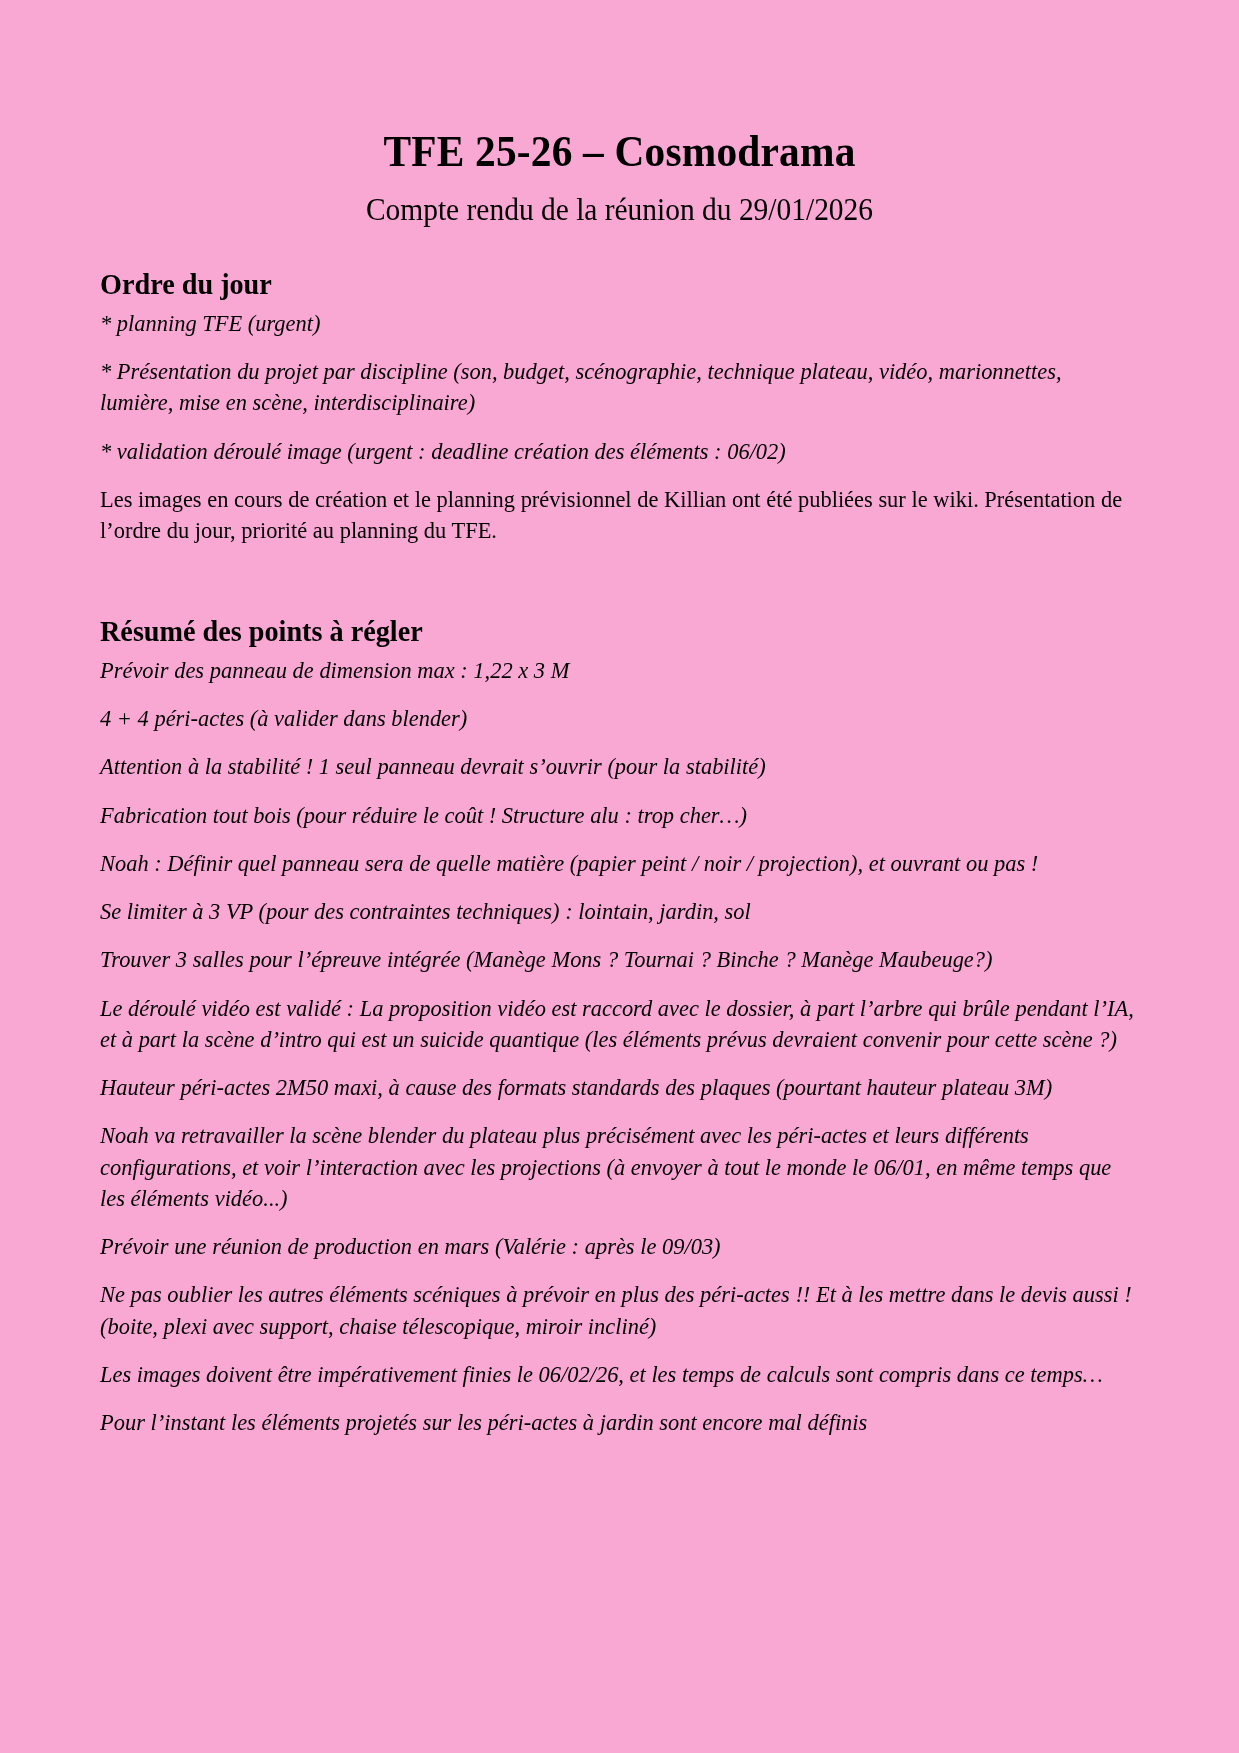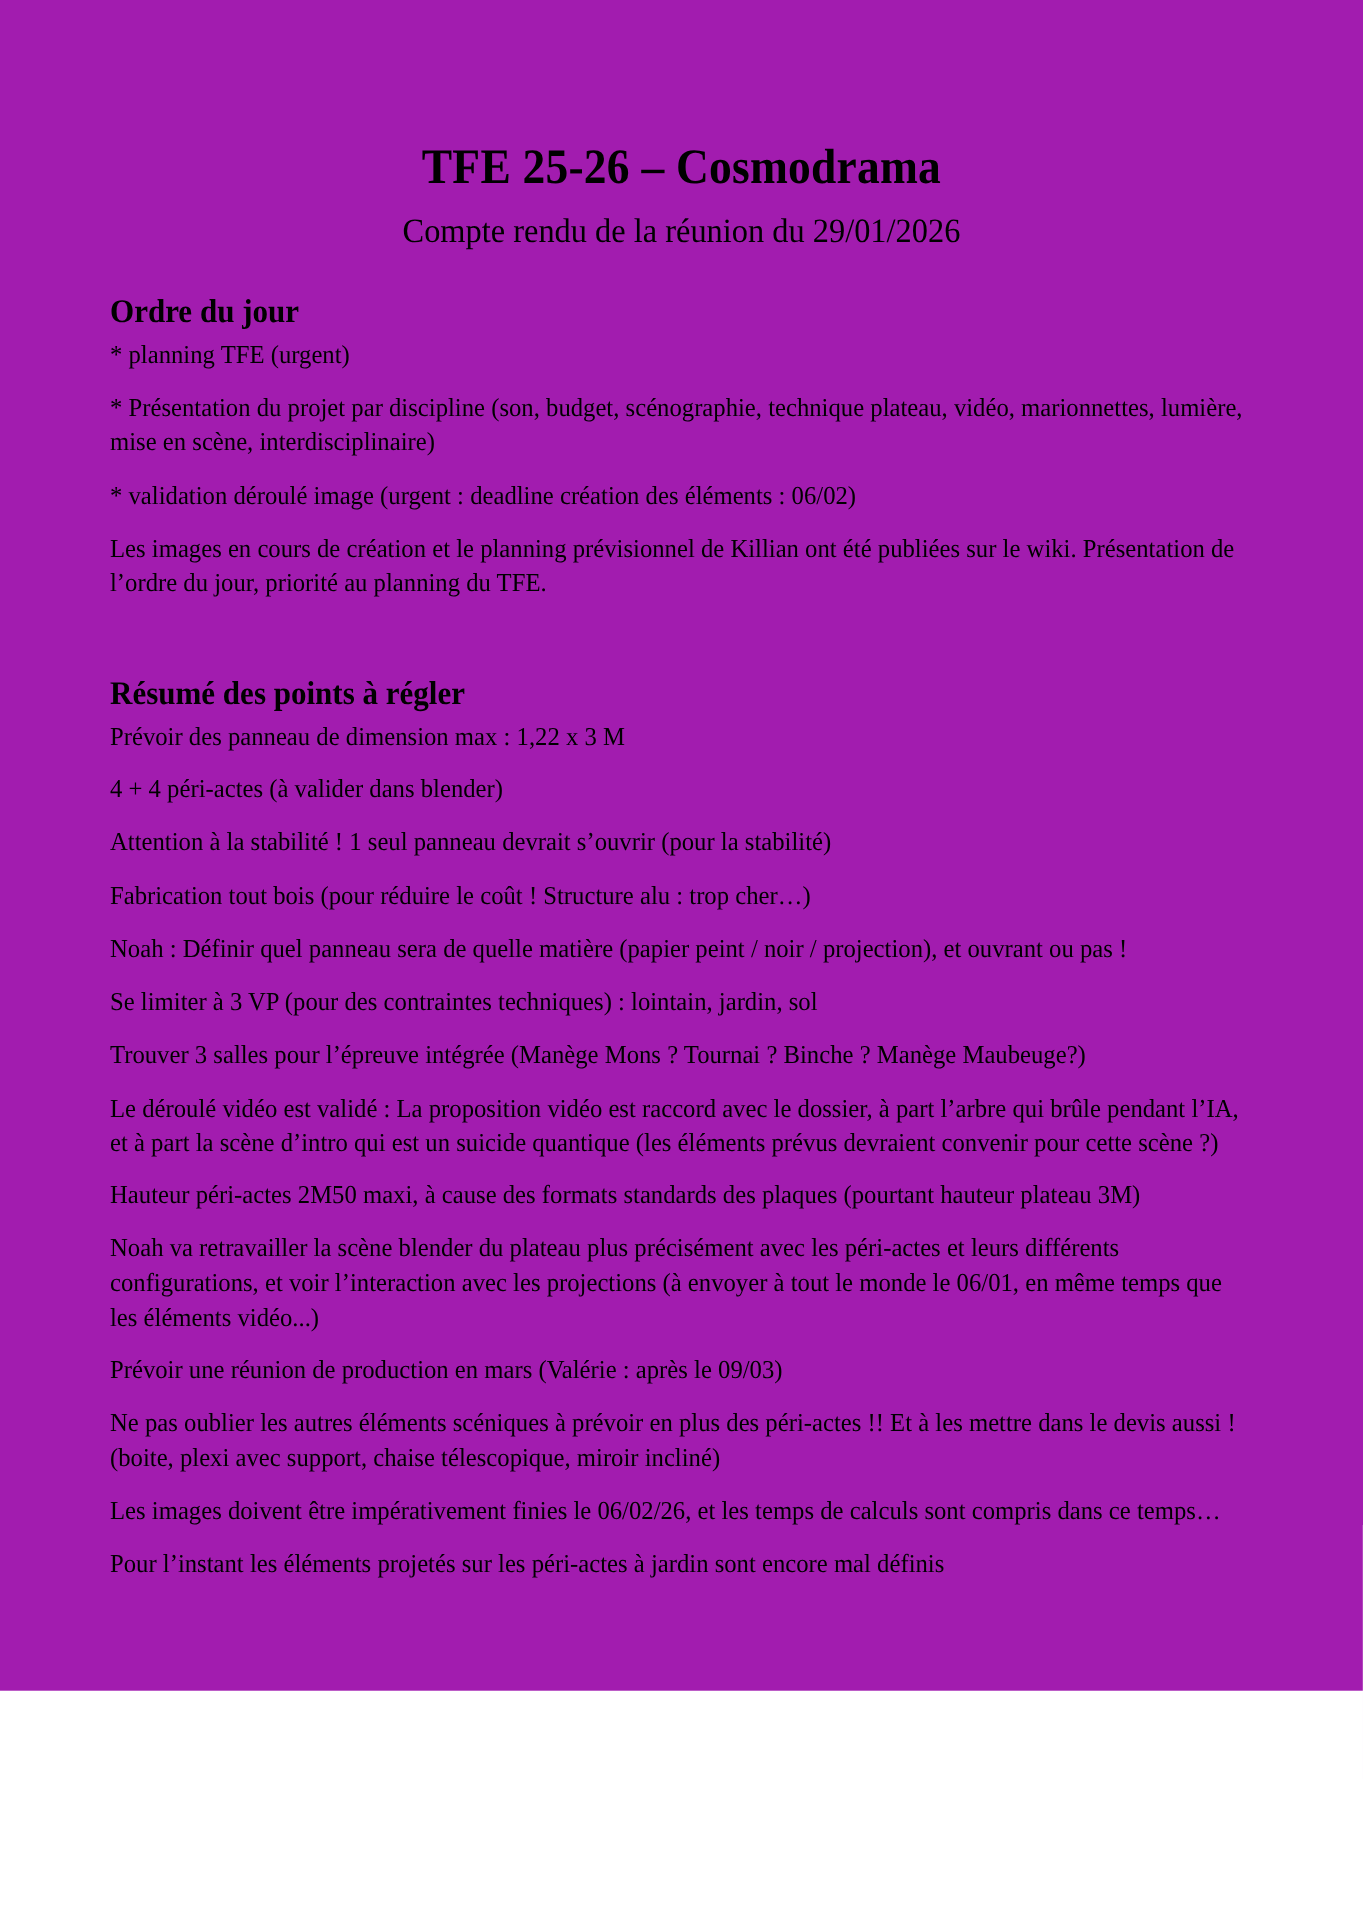--- a/index.html
+++ b/index.html
@@ -10,24 +10,24 @@
   body {
     width: 1239px;
     height: 1753px;
     font-family: "Liberation Serif", "DejaVu Serif", serif;
     color: #000000;
     -webkit-font-smoothing: antialiased;
   }
   .page {
     position: relative;
     width: 1239px;
-    height: 1537px;
+    height: 1753px;
     box-sizing: border-box;
     padding: 0;
-    background: #a21caf;
+    background: #f9a8d4;
     overflow: hidden;
   }
   .content {
     position: absolute;
     left: 100px;
     right: 100px;
     top: 0;
   }
 
   
@@ -74,20 +74,21 @@
     padding: 0 0 16px 0;
     text-align: left;
     transform: scaleX(0.955);
     transform-origin: left top;
     width: 104.5%;
   }
   .agenda-list, .points-list {
     list-style: none;
     margin: 0;
     padding: 0;
+    font-style: italic;
   }
   .agenda-list li, .points-list li {
     font-size: 23.5px;
     line-height: 1.33;
     margin: 0;
     padding: 0 0 17px 0;
     transform: scaleX(0.955);
     transform-origin: left top;
     width: 104.5%;
   }

